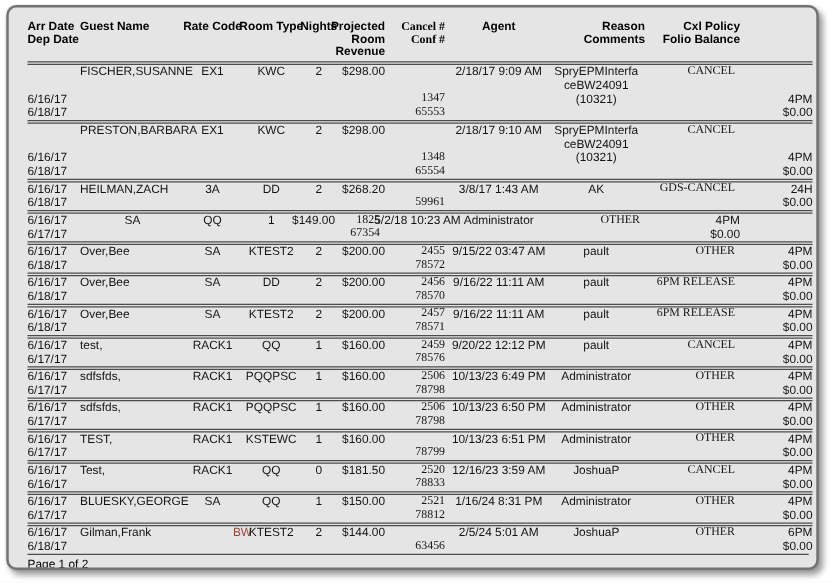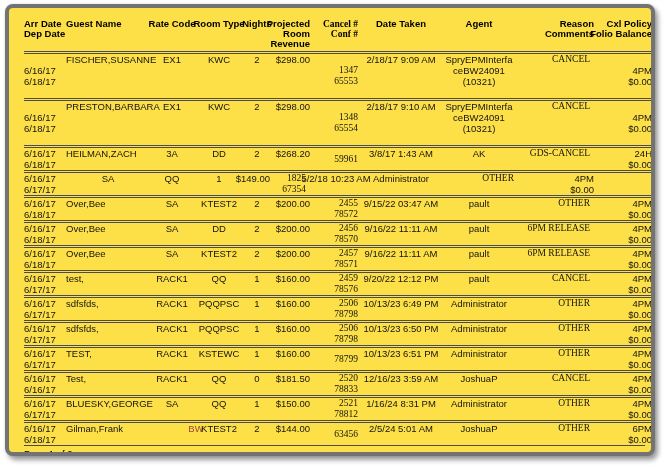--- a/index.html
+++ b/index.html
@@ -1,31 +1,31 @@
 <!DOCTYPE html>
 <html><head>
 <meta charset="utf-8">
 <style>
   html,body{margin:0;padding:0;background:#ffffff;}
   body{width:664px;height:466px;font-family:"Liberation Sans",sans-serif;-webkit-font-smoothing:antialiased;}
   .stage{position:relative;width:664px;height:466px;overflow:hidden;}
   .panel{
     position:absolute;left:5px;top:4px;width:650px;height:452px;
-    background:#fde047;border:4px solid #737373;border-radius:8px;
+    background:#e5e5e5;border:2px solid #737373;border-radius:8px;
     box-shadow:3px 4px 5px rgba(0,0,0,0.40), 0 0 2px rgba(0,0,0,0.15);
     box-sizing:border-box;padding:11px 6px 0 15px;overflow:hidden;
   }
   .grid{display:grid;grid-template-columns:42px 84px 44px 50px 26px 40px 52px 78px 78px 76px 58px;width:628px;}
   .thead{border-bottom:3px double #4c4c4c;padding-bottom:2px;}
   .hcell{font-weight:bold;font-size:9.5px;line-height:10px;color:#000;display:flex;flex-direction:column;white-space:nowrap;}
   .rec{border-top:3px double #4c4c4c;box-sizing:content-box;}
   #rows .rec:first-child{border-top:none;}
   #rows{border-bottom:1px solid #4c4c4c;}
   .cell{font-size:9.5px;line-height:11px;color:#131313;display:flex;flex-direction:column;white-space:nowrap;}
-  .pair{justify-content:center;}
+  .pair{justify-content:flex-end;}
   .single{justify-content:flex-start;}
   .al{align-items:flex-start;text-align:left;}
   .ac{align-items:center;text-align:center;}
   .ar{align-items:flex-end;text-align:right;}
   .pad-r{padding-right:4px;box-sizing:border-box;font-family:Liberation Serif, serif;}
   .footer{width:628px;font-size:9.5px;line-height:12px;color:#000;padding:2px 10px 0 0;box-sizing:border-box;}
 </style>
 </head>
 <body>
 
@@ -51,23 +51,20 @@
         <div class="hcell ar">
           <span>Projected</span>
           <span>Room</span>
           <span>Revenue</span>
         </div>
         <div class="hcell ar pad-r">
           <span>Cancel #</span>
           <span>Conf #</span>
         </div>
         <div class="hcell ac">
-          <span>Date Taken</span>
-        </div>
-        <div class="hcell ac">
           <span>Agent</span>
         </div>
         <div class="hcell ar">
           <span>Reason</span>
           <span>Comments</span>
         </div>
         <div class="hcell ar">
           <span>Cxl Policy</span>
           <span>Folio Balance</span>
         </div>

